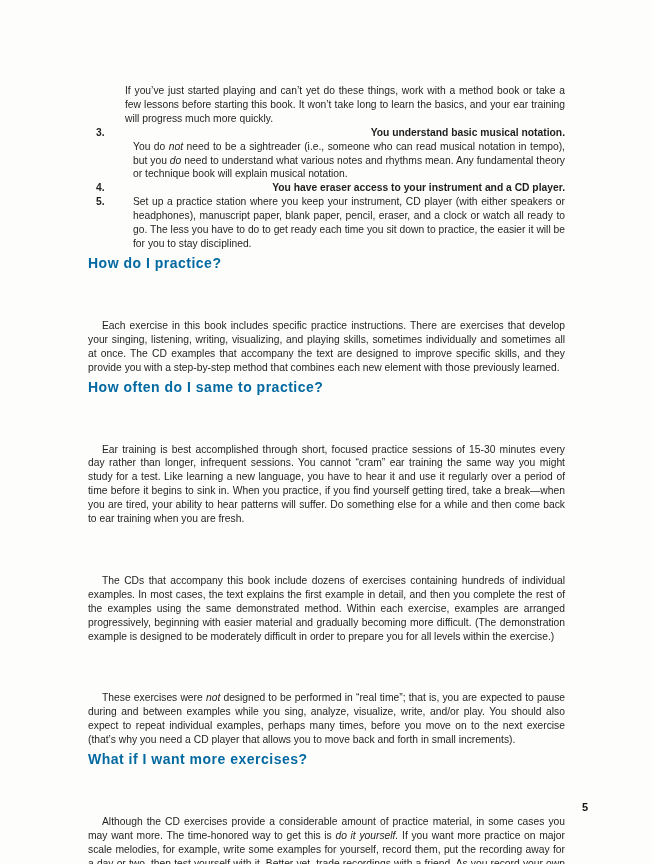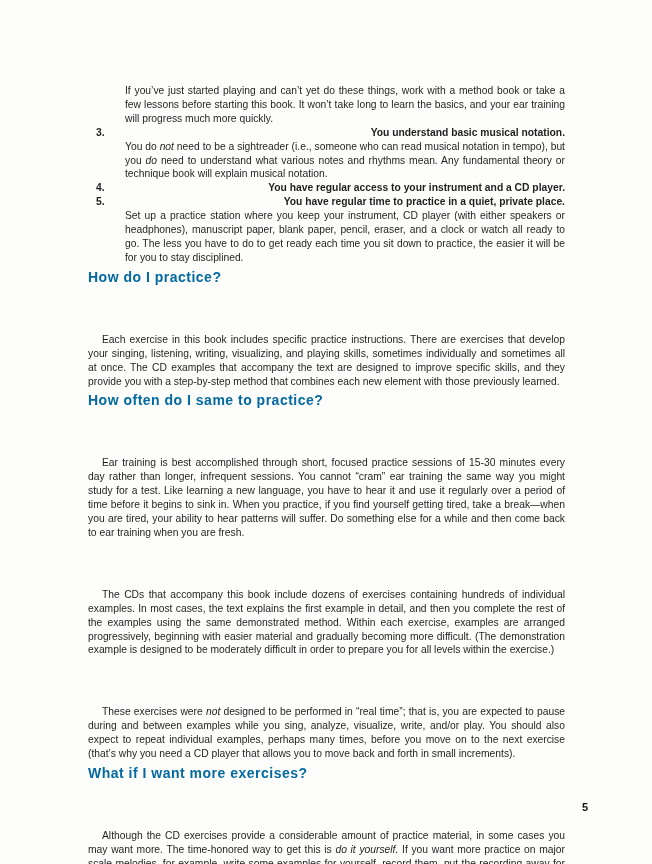--- a/index.html
+++ b/index.html
@@ -38,21 +38,21 @@
   .list-item {
     display: flex;
     margin-left: 8px;
   }
   .item-num {
     flex: 0 0 29px;
     font-weight: bold;
   }
   .item-body { flex: 1 1 auto; min-width: 0; }
   .item-title { font-weight: bold; }
-  .item-text { text-align: justify; }
+  .item-text { text-align: justify; margin-left: 8px; }
 
   
   .section-heading {
     font-size: 14px;
     line-height: 16px;
     font-weight: bold;
     letter-spacing: 0.5px;
     color: #0369a1;
     margin: 4px 0 3px 0;
   }
@@ -83,28 +83,27 @@
       <span class="item-num">3.</span>
       <div class="item-body">
         <p class="item-title">You understand basic musical notation.</p>
         <p class="item-text"><span>You do </span><span class="em">not</span><span> need to be a sightreader (i.e., someone who can read musical notation in tempo), but you </span><span class="em">do</span><span> need to understand what various notes and rhythms mean. Any fundamental theory or technique book will explain musical notation.</span></p>
       </div>
     </div>
 
     <div class="list-item">
       <span class="item-num">4.</span>
       <div class="item-body">
-        <p class="item-title">You have regular access to your instrument and a CD player.</p>
+        <p class="item-title">You have eraser access to your instrument and a CD player.</p>
       </div>
     </div>
 
     <div class="list-item">
       <span class="item-num">5.</span>
       <div class="item-body">
-        <p class="item-title">You have regular time to practice in a quiet, private place.</p>
         <p class="item-text"><span>Set up a practice station where you keep your instrument, CD player (with either speakers or headphones), manuscript paper, blank paper, pencil, eraser, and a clock or watch all ready to go. The less you have to do to get ready each time you sit down to practice, the easier it will be for you to stay disciplined.</span></p>
       </div>
     </div>
 
     <div class="section">
       <h2 class="section-heading">How do I practice?</h2>
       <p class="section-p"><span>Each exercise in this book includes specific practice instructions. There are exercises that develop your singing, listening, writing, visualizing, and playing skills, sometimes individually and sometimes all at once. The CD examples that accompany the text are designed to improve specific skills, and they provide you with a step-by-step method that combines each new element with those previously learned.</span></p>
     </div>
 
     <div class="section">

